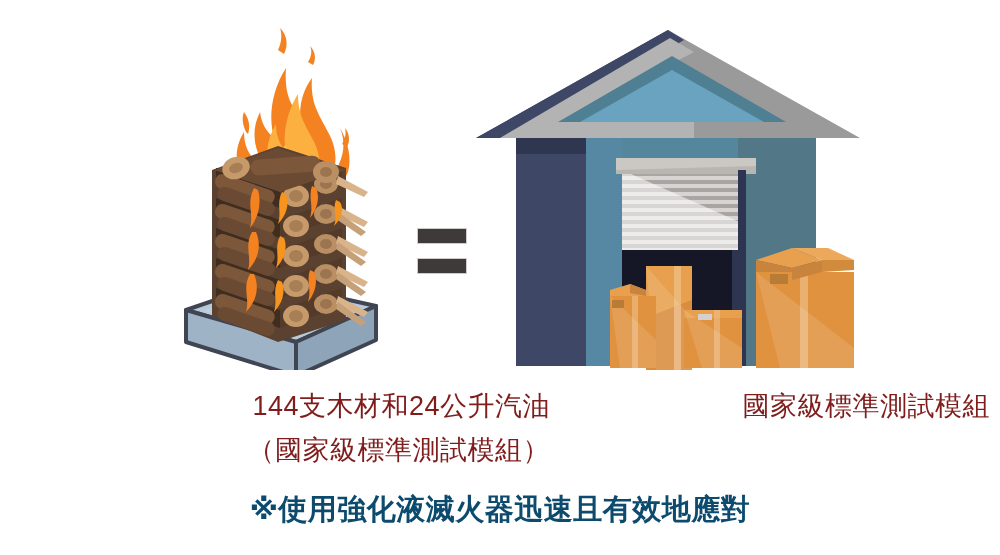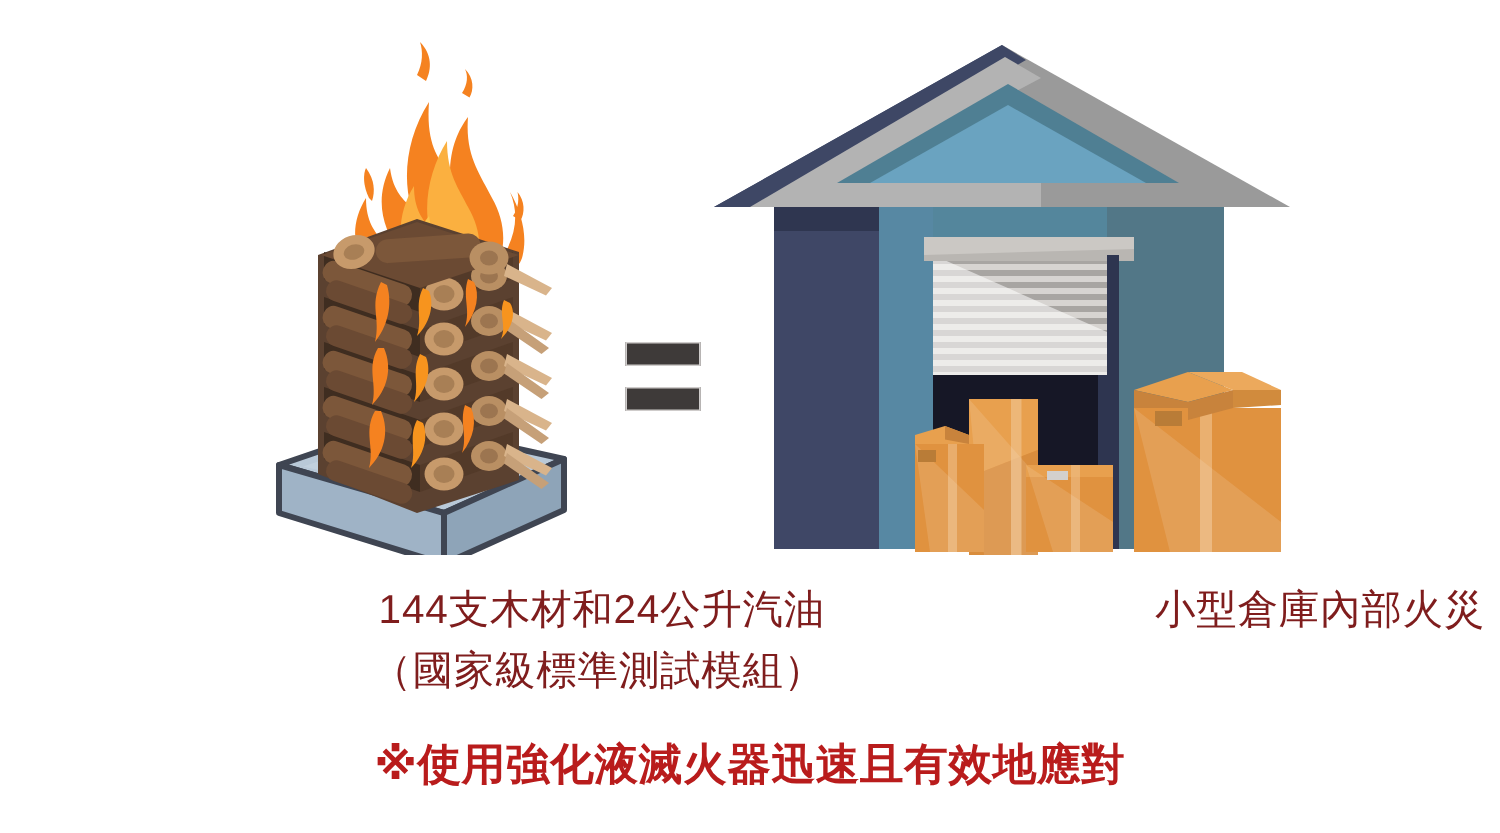--- a/index.html
+++ b/index.html
@@ -64,30 +64,30 @@
     position: absolute;
     text-align: right;
     color: #7f1d1d;
     font-size: 27px;
     line-height: 44px;
     letter-spacing: 0.5px;
     white-space: nowrap;
   }
   #caption-left  { left: 50px;  top: 384px; width: 500px; }
   #caption-right { left: 490px; top: 384px; width: 500px; }
-  .caption .line2 { display: block; font-family: Liberation Mono, monospace; }
+  .caption .line2 { display: block; }
 
   
   #footer-note {
     position: absolute;
     left: 0;
     top: 490px;
     width: 1000px;
     text-align: center;
-    color: #b91c1c;
+    color: #0c4a6e;
     font-size: 29px;
     font-weight: bold;
     letter-spacing: 0.5px;
     white-space: nowrap;
   }
 </style>
 </head>
 <body>
 
 <div id="stage">
@@ -363,18 +363,18 @@
       </g>
     </svg>
   </div>
 
   <div id="caption-left" class="caption">
     <span>144支木材和24公升汽油</span>
     <span class="line2">（國家級標準測試模組）</span>
   </div>
 
   <div id="caption-right" class="caption">
-    <span>小型倉庫內部火災</span>
+    <span>國家級標準測試模組</span>
   </div>
 
   <div id="footer-note">※使用強化液滅火器迅速且有效地應對</div>
 
 </div>
 
 </body></html>

